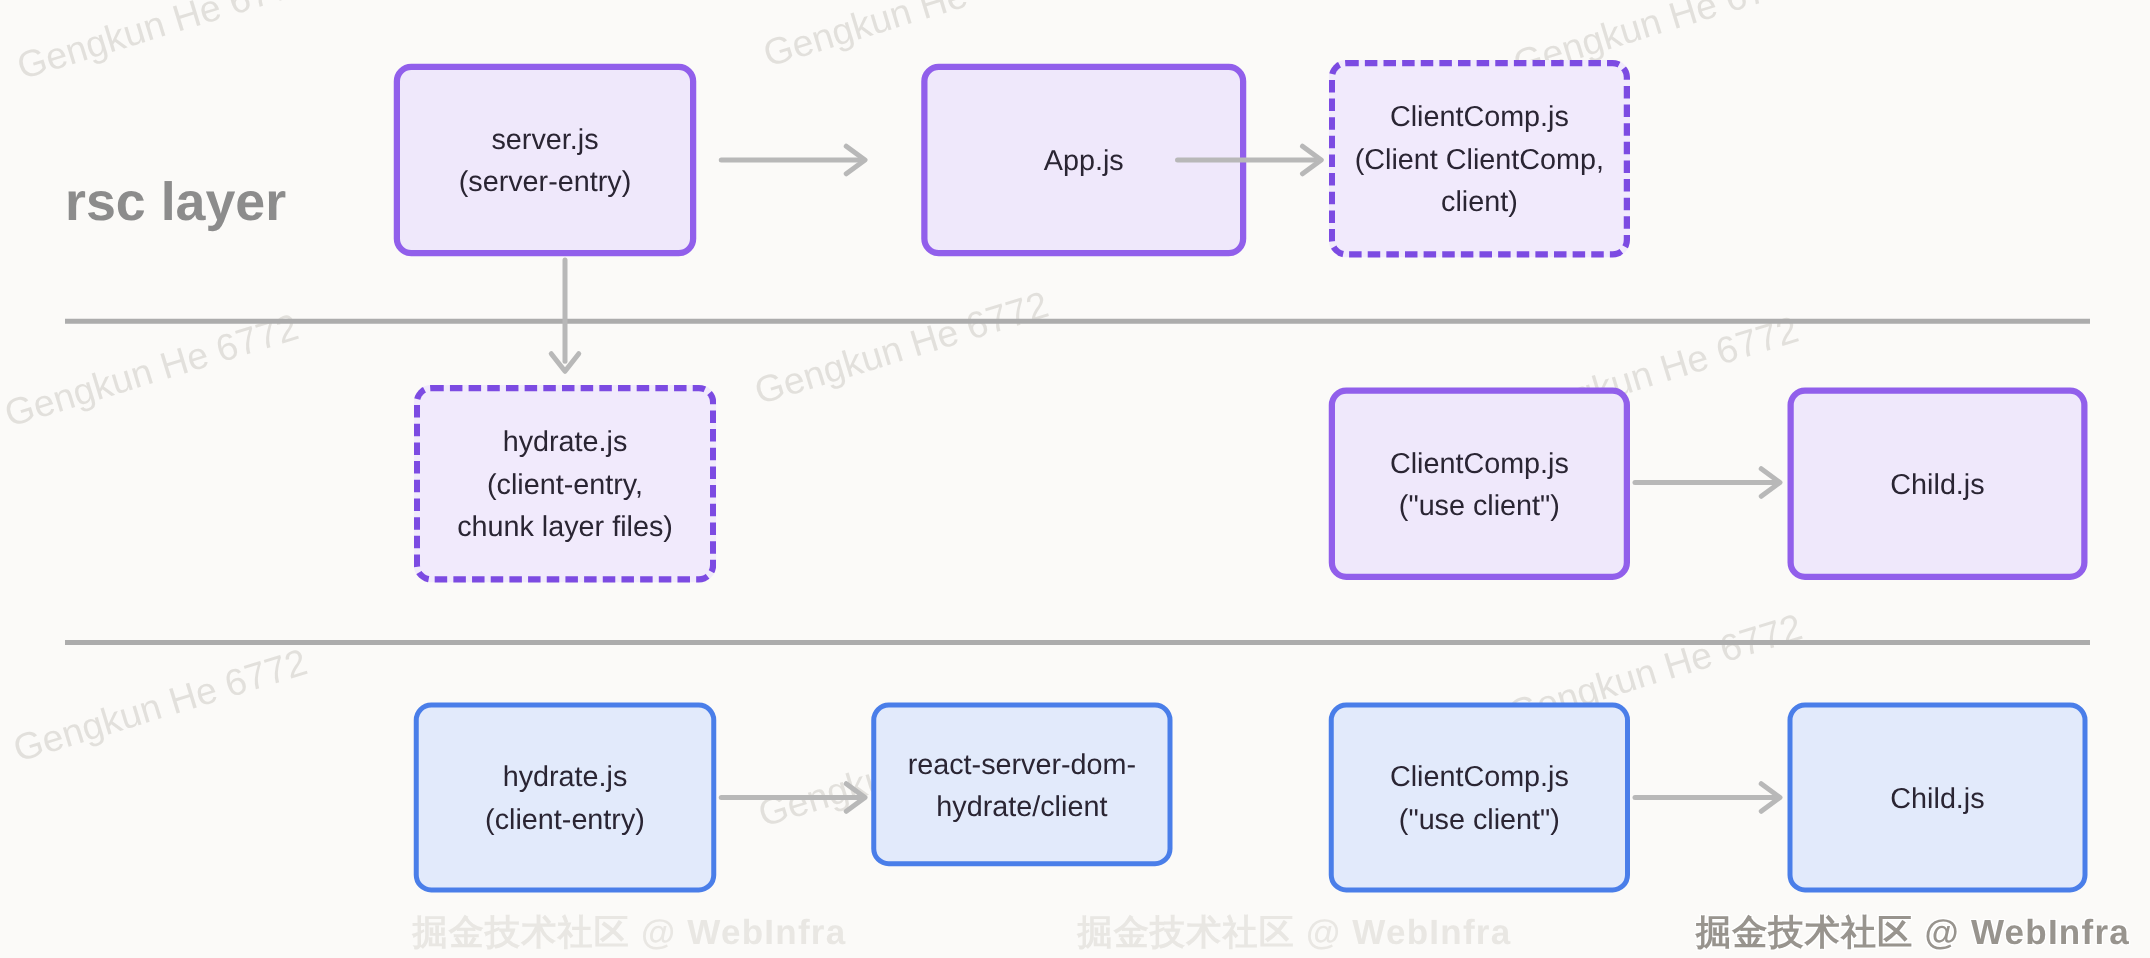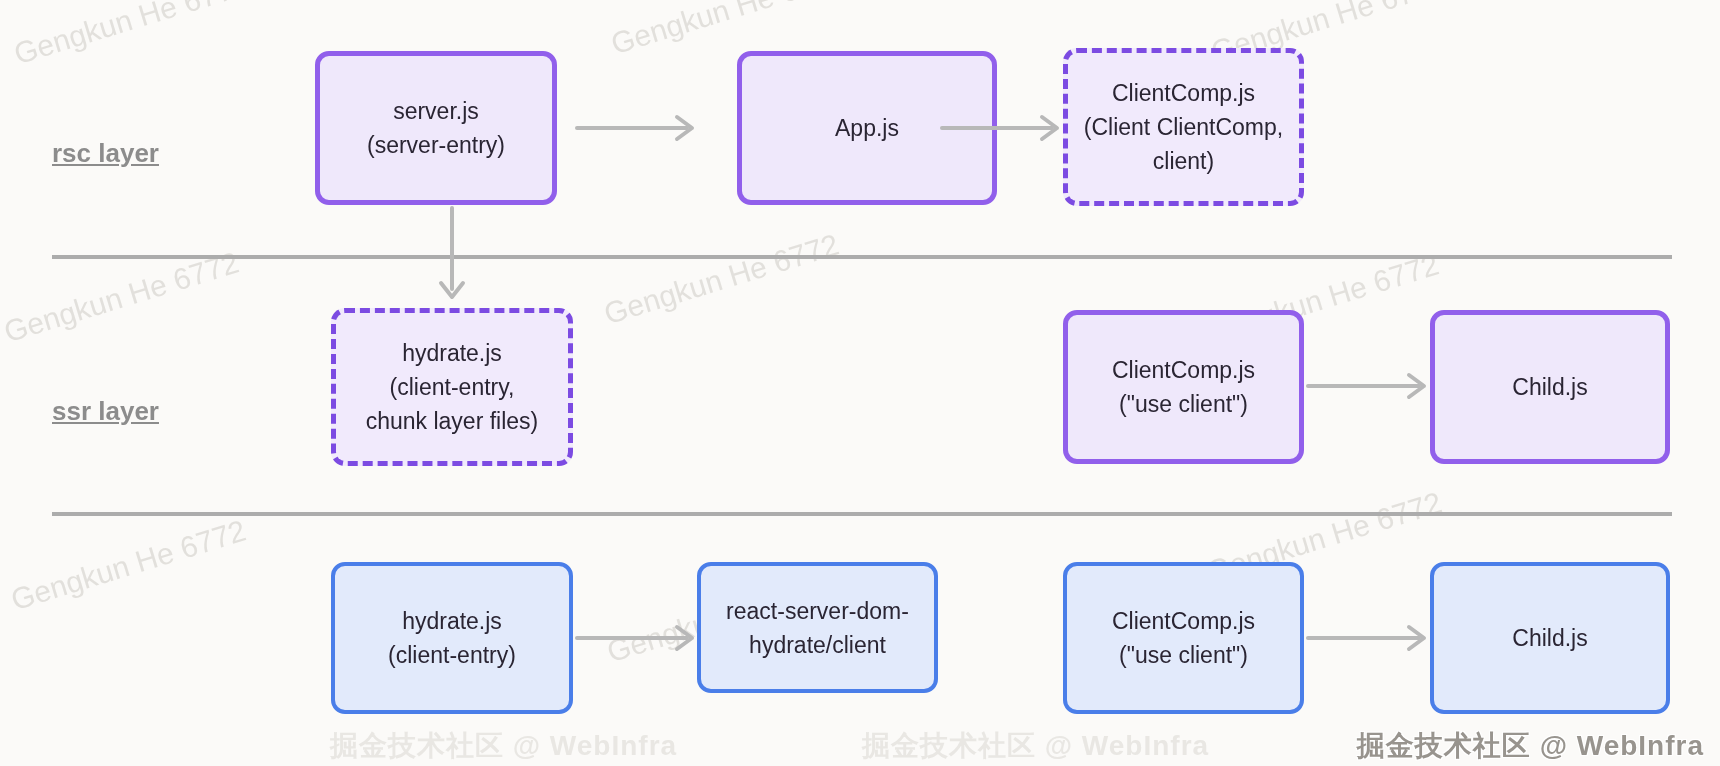--- a/index.html
+++ b/index.html
@@ -9,22 +9,22 @@
 
   .wm{position:absolute;white-space:nowrap;font-size:30px;font-weight:400;
       color:rgba(170,164,154,0.30);transform:rotate(-17deg);transform-origin:0 50%;
       pointer-events:none;}
   .credit{position:absolute;right:16px;bottom:1px;font-size:28px;font-weight:700;
       color:#98948E;letter-spacing:1px;
       text-shadow:1px 1px 0 #fff,-1px -1px 0 #fff,1px -1px 0 #fff,-1px 1px 0 #fff;}
   .credit-ghost{position:absolute;bottom:1px;font-size:28px;font-weight:700;
       color:rgba(170,164,154,0.22);letter-spacing:1px;}
 
-  .layer-label{position:absolute;left:52px;font-size:26px;font-weight:bold;
-      color:#8C8C8C;text-decoration:underline;}
+  .layer-label{position:absolute;left:52px;font-size:43px;font-weight:bold;
+      color:#8C8C8C;}
 
   .sep{position:absolute;left:52px;width:1620px;height:4px;background:#ACACAC;}
 
   .box{position:absolute;box-sizing:border-box;border-radius:14px;
       display:flex;flex-direction:column;justify-content:center;align-items:center;
       text-align:center;color:#2A2533;font-size:23px;}
   .box .ln{display:block;line-height:34px;}
   .purple{background:#EFE8FB;border:5px solid #915FEB;}
   .purple-dashed{background:#F1EAFC;border:5px dashed #7C4BE2;}
   .blue{background:#E2EAFB;border:4px solid #4A7EE9;}
@@ -42,21 +42,20 @@
   <div class="wm" style="left:612px;top:28px">Gengkun He 6772</div>
   <div class="wm" style="left:1212px;top:36px">Gengkun He 6772</div>
   <div class="wm" style="left:5px;top:316px">Gengkun He 6772</div>
   <div class="wm" style="left:605px;top:298px">Gengkun He 6772</div>
   <div class="wm" style="left:1205px;top:318px">Gengkun He 6772</div>
   <div class="wm" style="left:12px;top:584px">Gengkun He 6772</div>
   <div class="wm" style="left:608px;top:636px">Gengkun He 6772</div>
   <div class="wm" style="left:1208px;top:556px">Gengkun He 6772</div>
 
   <div class="layer-label" style="top:138px">rsc layer</div>
-  <div class="layer-label" style="top:396px">ssr layer</div>
 
   <div class="sep" style="top:255px"></div>
   <div class="sep" style="top:512px"></div>
 
   <div class="box purple" style="left:315px;top:51px;width:242px;height:154px">
     <span class="ln">server.js</span>
     <span class="ln">(server-entry)</span>
   </div>
   <div class="box purple" style="left:737px;top:51px;width:260px;height:154px">
     <span class="ln">App.js</span>

